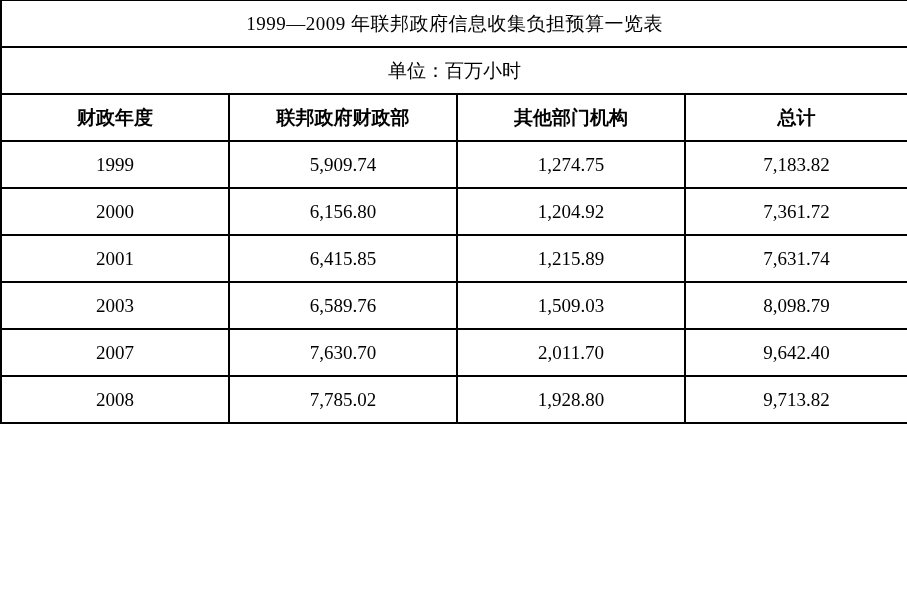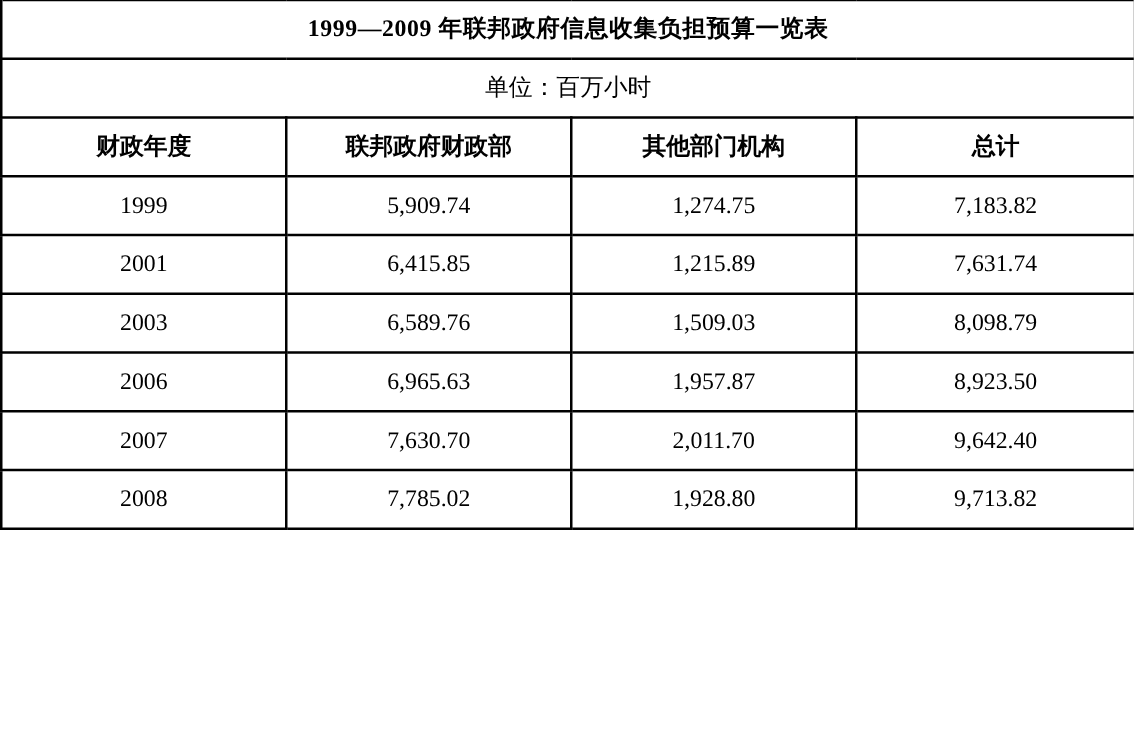--- a/index.html
+++ b/index.html
@@ -33,21 +33,21 @@
     padding: 0;
     height: 45px;
     line-height: 45px;
     white-space: nowrap;
   }
   
   table.budget tr:first-child td {
     border-top: 1px solid #000000;
   }
   td.title-cell {
-    font-weight: bold;
+    font-weight: normal;
     font-size: 21px;
     letter-spacing: 0.5px;
     height: 48px;
     line-height: 48px;
   }
   td.unit-cell {
     font-size: 19px;
     height: 44px;
     line-height: 44px;
   }
@@ -94,36 +94,36 @@
         <td class="header-cell">总计</td>
       </tr>
 
       <tr>
         <td class="year-cell">1999</td>
         <td class="num-cell">5,909.74</td>
         <td class="num-cell">1,274.75</td>
         <td class="num-cell">7,183.82</td>
       </tr>
       <tr>
+        <td class="year-cell">2000</td>
+        <td class="num-cell">6,156.80</td>
+        <td class="num-cell">1,204.92</td>
+        <td class="num-cell">7,361.72</td>
+      </tr>
+      <tr>
         <td class="year-cell">2001</td>
         <td class="num-cell">6,415.85</td>
         <td class="num-cell">1,215.89</td>
         <td class="num-cell">7,631.74</td>
       </tr>
       <tr>
         <td class="year-cell">2003</td>
         <td class="num-cell">6,589.76</td>
         <td class="num-cell">1,509.03</td>
         <td class="num-cell">8,098.79</td>
-      </tr>
-      <tr>
-        <td class="year-cell">2006</td>
-        <td class="num-cell">6,965.63</td>
-        <td class="num-cell">1,957.87</td>
-        <td class="num-cell">8,923.50</td>
       </tr>
       <tr>
         <td class="year-cell">2007</td>
         <td class="num-cell">7,630.70</td>
         <td class="num-cell">2,011.70</td>
         <td class="num-cell">9,642.40</td>
       </tr>
       <tr>
         <td class="year-cell">2008</td>
         <td class="num-cell">7,785.02</td>

